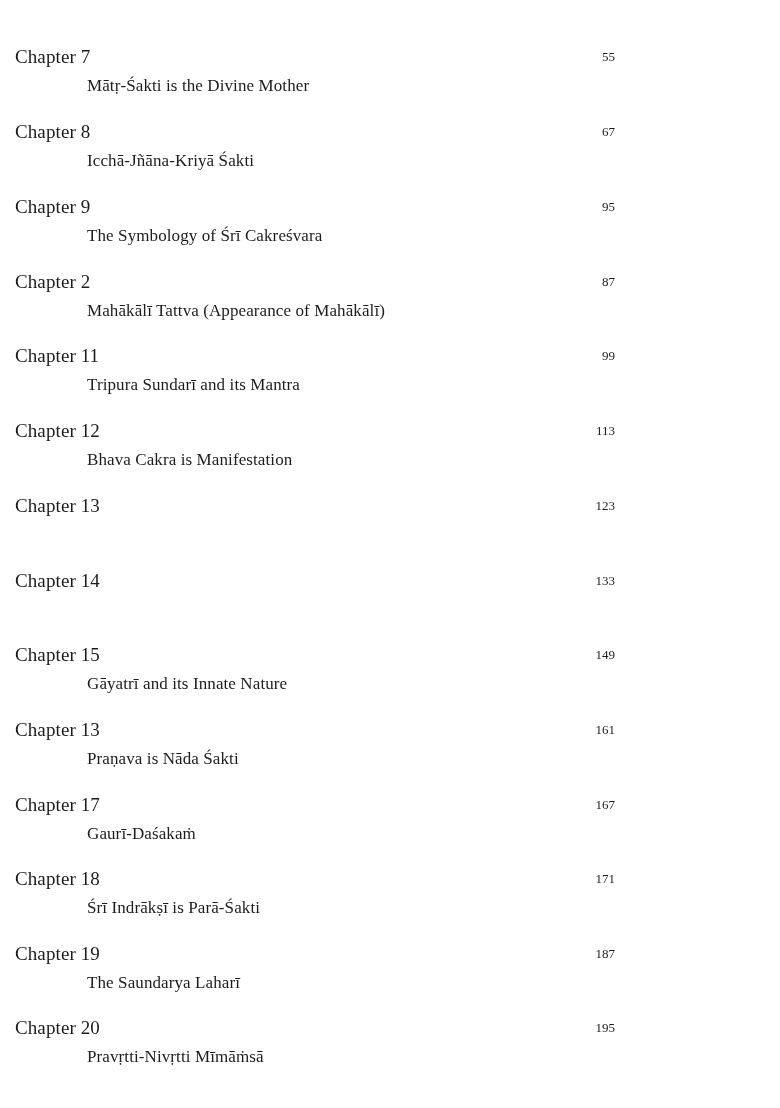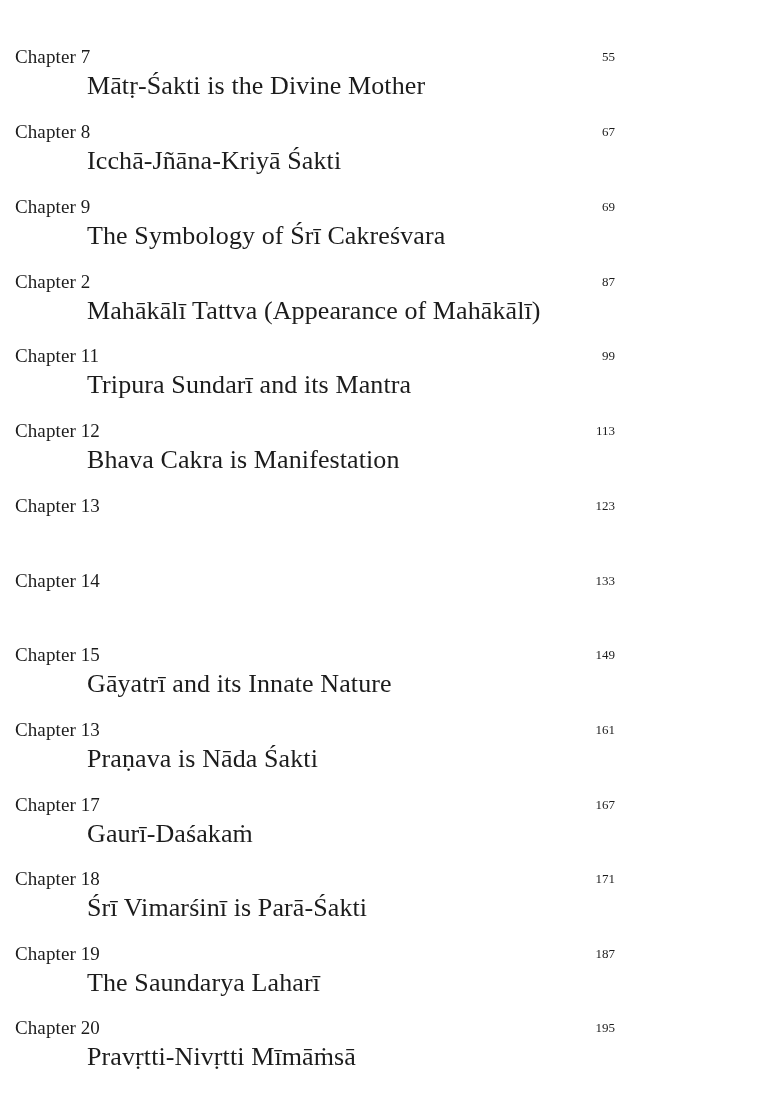--- a/index.html
+++ b/index.html
@@ -33,21 +33,21 @@
       top: 0;
       font-size: 19px;
       line-height: 22px;
       white-space: nowrap;
       letter-spacing: 0.1px;
     }
     .chapter-title {
       position: absolute;
       left: 87px;
       top: 29px;
-      font-size: 26px;
+      font-size: 17px;
       line-height: 22px;
       white-space: nowrap;
       letter-spacing: 0.1px;
     }
     .page-number {
       position: absolute;
       right: 17px;
       top: 0;
       font-size: 13px;
       line-height: 22px;
@@ -68,21 +68,21 @@
 
   <div class="entry" style="top:121px">
     <span class="chapter-label">Chapter 8</span>
     <span class="chapter-title">Icchā-Jñāna-Kriyā Śakti</span>
     <span class="page-number">67</span>
   </div>
 
   <div class="entry" style="top:196px">
     <span class="chapter-label">Chapter 9</span>
     <span class="chapter-title">The Symbology of Śrī Cakreśvara</span>
-    <span class="page-number">69</span>
+    <span class="page-number">95</span>
   </div>
 
   <div class="entry" style="top:271px">
     <span class="chapter-label">Chapter 2</span>
     <span class="chapter-title">Mahākālī Tattva (Appearance of Mahākālī)</span>
     <span class="page-number">87</span>
   </div>
 
   <div class="entry" style="top:345px">
     <span class="chapter-label">Chapter 11</span>
@@ -119,21 +119,21 @@
   </div>
 
   <div class="entry" style="top:794px">
     <span class="chapter-label">Chapter 17</span>
     <span class="chapter-title">Gaurī-Daśakaṁ</span>
     <span class="page-number">167</span>
   </div>
 
   <div class="entry" style="top:868px">
     <span class="chapter-label">Chapter 18</span>
-    <span class="chapter-title">Śrī Vimarśinī is Parā-Śakti</span>
+    <span class="chapter-title">Śrī Indrākṣī is Parā-Śakti</span>
     <span class="page-number">171</span>
   </div>
 
   <div class="entry" style="top:943px">
     <span class="chapter-label">Chapter 19</span>
     <span class="chapter-title">The Saundarya Laharī</span>
     <span class="page-number">187</span>
   </div>
 
   <div class="entry" style="top:1017px">

